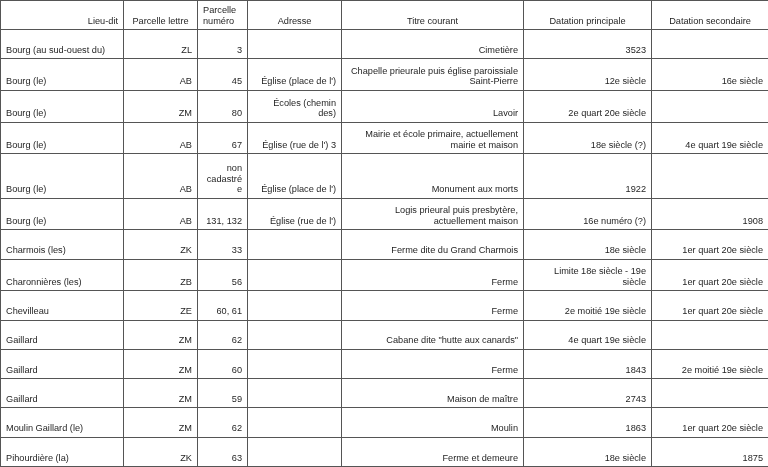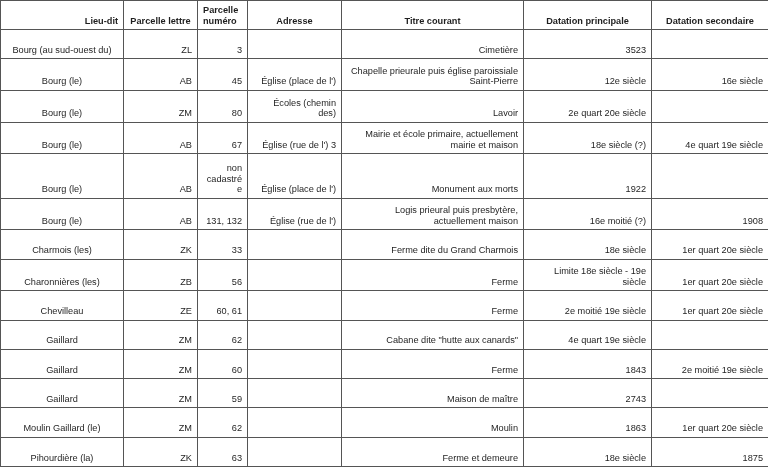--- a/index.html
+++ b/index.html
@@ -22,27 +22,27 @@
     border: 1px solid #555555;
     vertical-align: bottom;
     padding: 1px 5px 3px 5px;
     line-height: 10.5px;
     overflow: hidden;
     word-wrap: break-word;
   }
   thead tr { height: 29px; }
   tbody tr { height: 24px; }
   th {
-    font-weight: bold;
+    font-weight: normal;
     text-align: center;
     vertical-align: bottom;
   }
   th.col-0 { text-align: right; padding-left: 9px; }
   th.col-2 { text-align: left; }
-  td.col-0 { text-align: center; padding-left: 9px; }
+  td.col-0 { text-align: left; padding-left: 9px; }
   td.col-1, td.col-2, td.col-3, td.col-4, td.col-5, td.col-6 { text-align: right; }
 </style>
 </head>
 <body>
 
 <table class="data-table">
   <colgroup>
     <col style="width:123px">
     <col style="width:74px">
     <col style="width:50px">
@@ -107,21 +107,21 @@
         <td class="col-4">Monument aux morts</td>
         <td class="col-5">1922</td>
         <td class="col-6"></td>
       </tr>
       <tr>
         <td class="col-0">Bourg (le)</td>
         <td class="col-1">AB</td>
         <td class="col-2">131, 132</td>
         <td class="col-3">Église (rue de l')</td>
         <td class="col-4">Logis prieural puis presbytère, actuellement maison</td>
-        <td class="col-5">16e moitié (?)</td>
+        <td class="col-5">16e numéro (?)</td>
         <td class="col-6">1908</td>
       </tr>
       <tr>
         <td class="col-0">Charmois (les)</td>
         <td class="col-1">ZK</td>
         <td class="col-2">33</td>
         <td class="col-3"></td>
         <td class="col-4">Ferme dite du Grand Charmois</td>
         <td class="col-5">18e siècle</td>
         <td class="col-6">1er quart 20e siècle</td>

